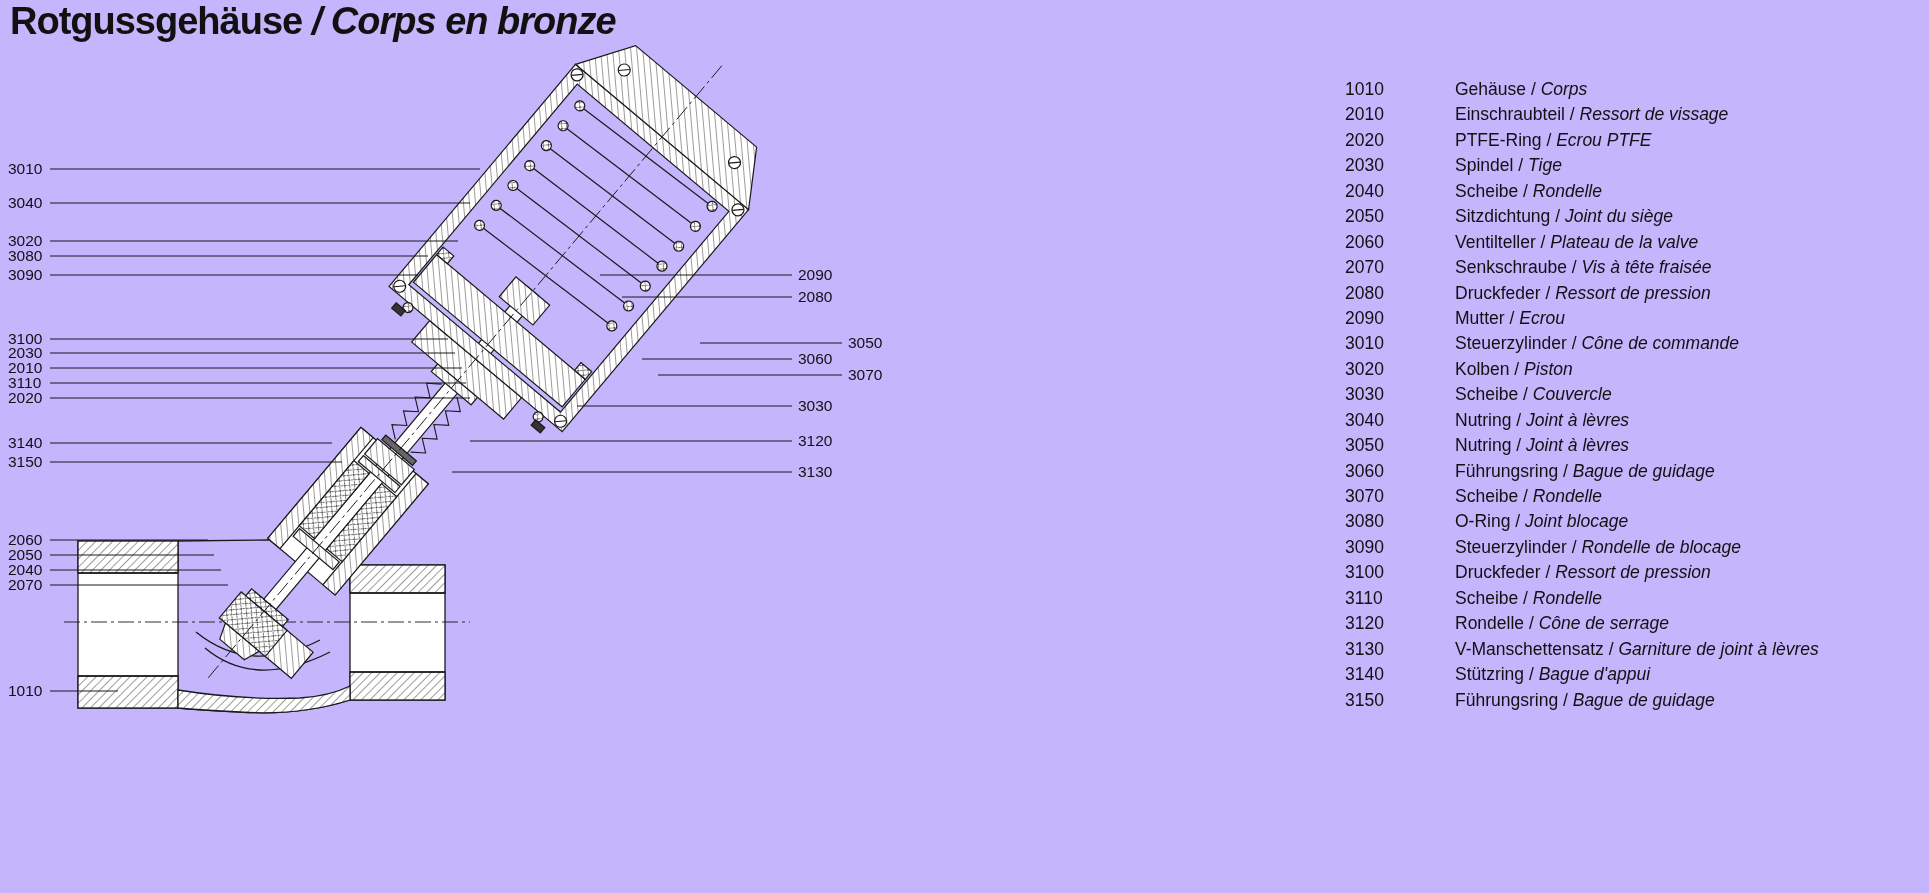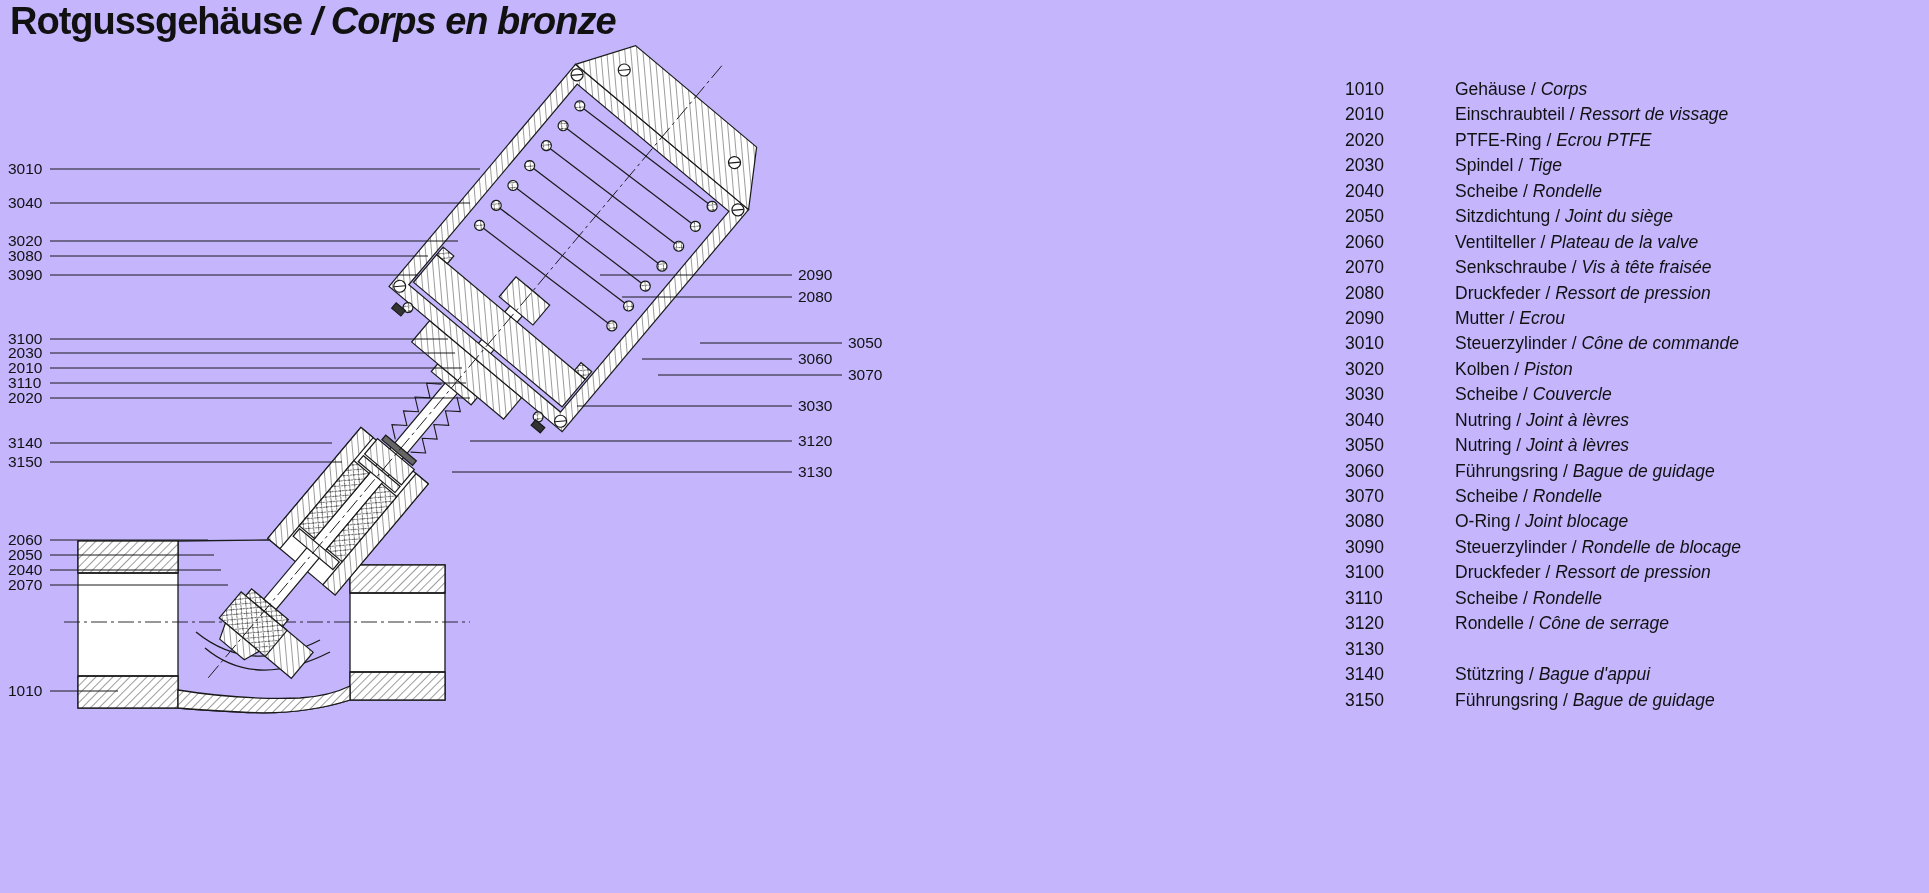--- a/index.html
+++ b/index.html
@@ -364,20 +364,21 @@
       <div class="part-row">
       <span class="part-no">3110</span>
       <span class="part-name"><span class="de">Scheibe</span><span class="sep"> / </span><span class="fr">Rondelle</span></span>
     </div>
       <div class="part-row">
       <span class="part-no">3120</span>
       <span class="part-name"><span class="de">Rondelle</span><span class="sep"> / </span><span class="fr">Cône de serrage</span></span>
     </div>
       <div class="part-row">
       <span class="part-no">3130</span>
+      <span class="part-name"><span class="de">V-Manschettensatz</span><span class="sep"> / </span><span class="fr">Garniture de joint à lèvres</span></span>
     </div>
       <div class="part-row">
       <span class="part-no">3140</span>
       <span class="part-name"><span class="de">Stützring</span><span class="sep"> / </span><span class="fr">Bague d'appui</span></span>
     </div>
       <div class="part-row">
       <span class="part-no">3150</span>
       <span class="part-name"><span class="de">Führungsring</span><span class="sep"> / </span><span class="fr">Bague de guidage</span></span>
     </div>
     </div>

